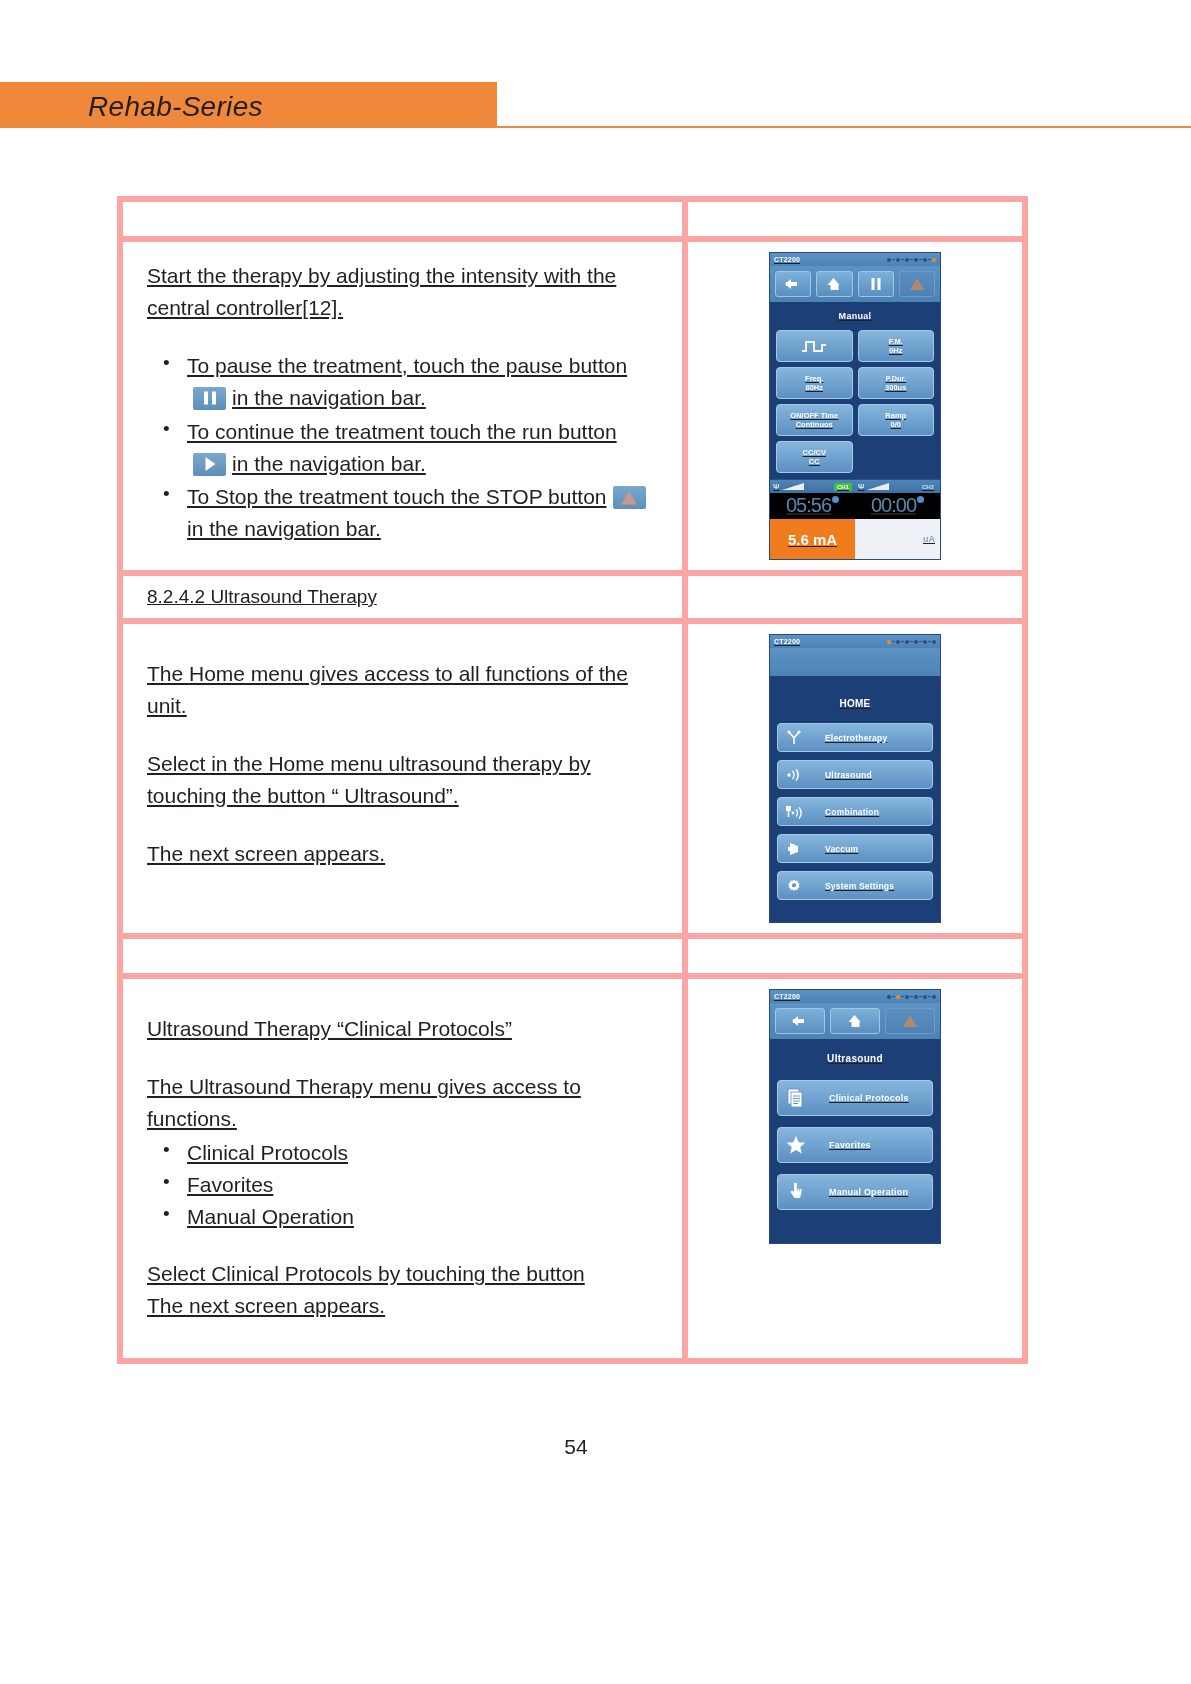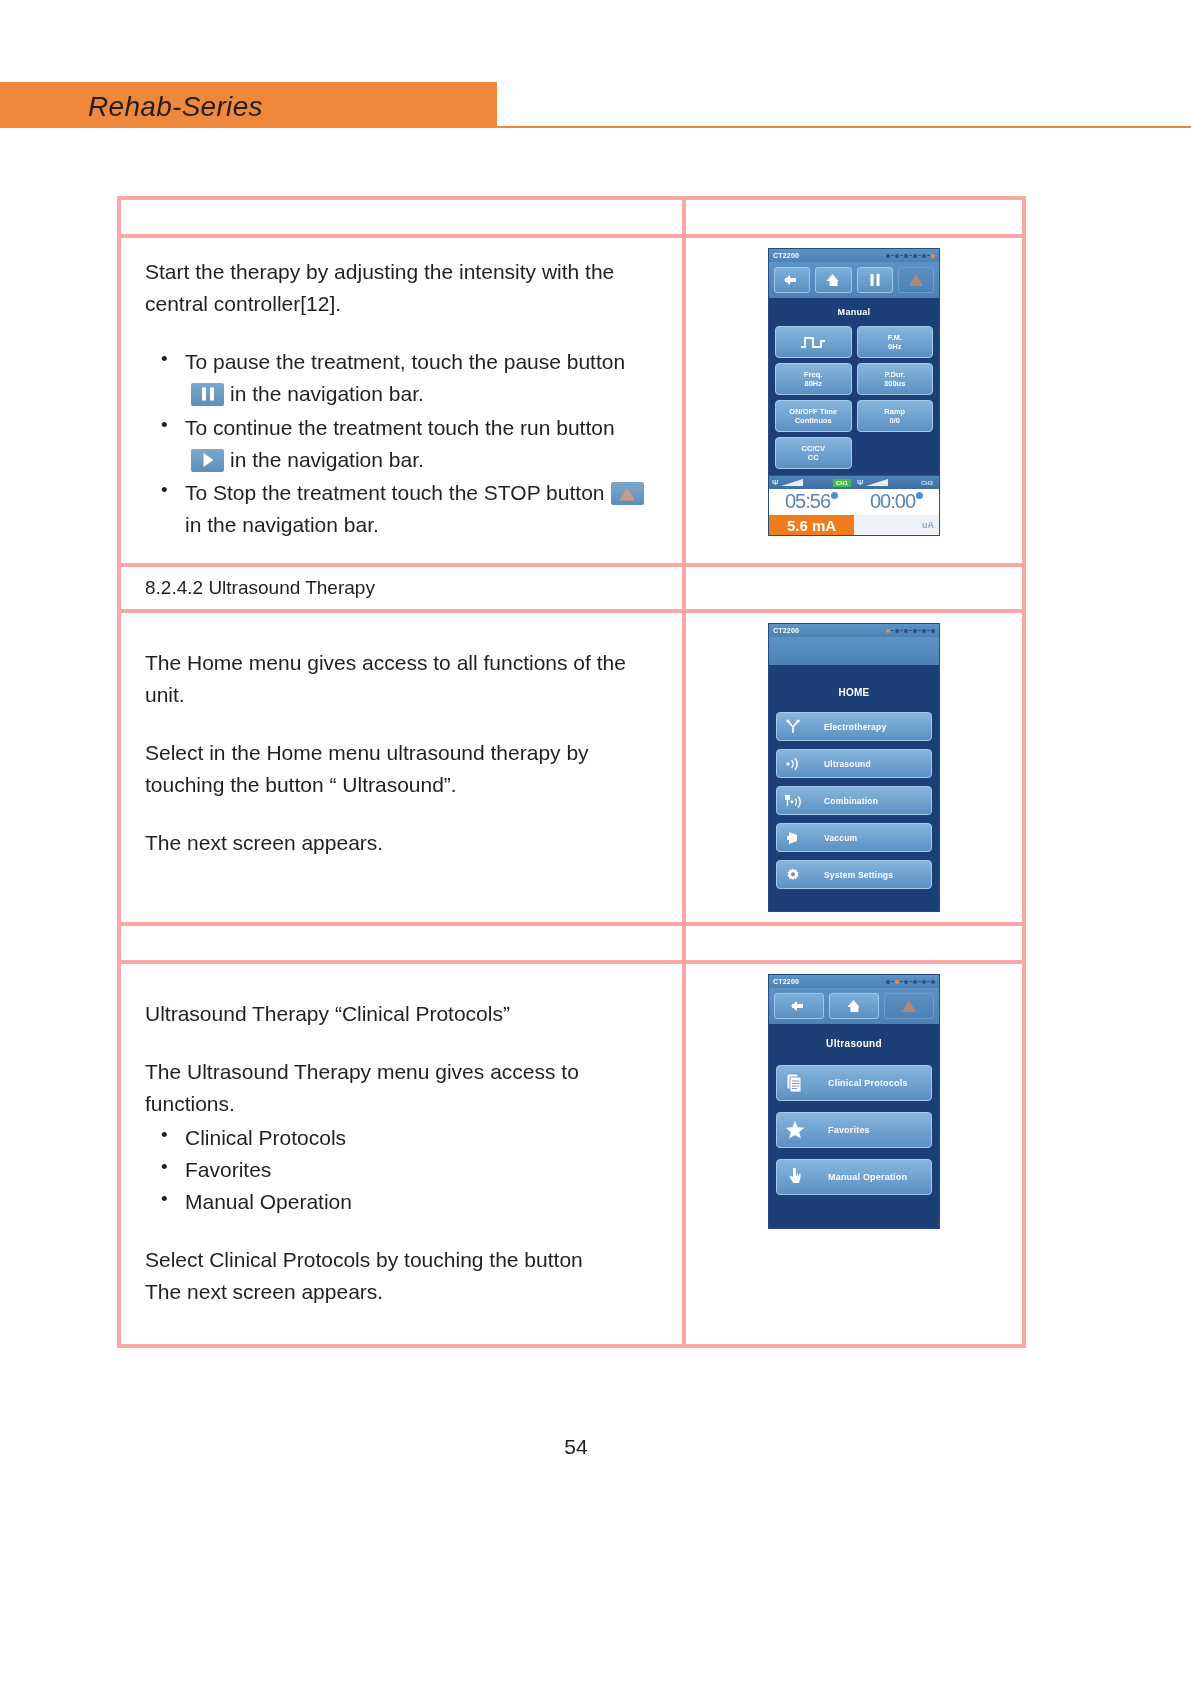--- a/index.html
+++ b/index.html
@@ -54,23 +54,24 @@
   
   .doc-table {
     position: absolute;
     left: 117px;
     top: 196px;
     width: 905px;
     border-collapse: collapse;
     table-layout: fixed;
   }
   .doc-table td {
-    border: 4px solid #fca5a5;
+    border: 6px solid #fca5a5;
     vertical-align: top;
     padding: 0;
+    text-decoration: underline;
   }
   .col-text { width: 565px; }
   .col-img  { width: 340px; }
 
   .cell-pad {
     padding: 18px 24px 20px 24px;
   }
   .cell-pad-img {
     padding: 10px 0 10px 0;
     display: flex;
@@ -327,40 +328,40 @@
     border-bottom: 7px solid #e6eef6;
     border-left: 22px solid transparent;
   }
   .ch-badge {
     font-size: 6px; color: #ffffff; background: #3fbf3f;
     padding: 1px 3px; border-radius: 1px; font-weight: bold;
     margin-left: auto;
   }
   .ch-badge.plain { background: transparent; color: #cfe3f4; }
   .ch-time {
-    background: #ffffff;
+    background: #000000;
     color: #5a86ae;
     font-size: 20px;
     text-align: center;
     padding: 1px 0 0 0;
     letter-spacing: -1px;
     position: relative;
     height: 26px;
     box-sizing: border-box;
   }
   .ch-time .clock {
     display: inline-block;
     width: 7px; height: 7px;
     border-radius: 50%;
     background: #4e8fd0;
     vertical-align: 9px;
     margin-left: 1px;
   }
   .ch-val {
-    height: 20px;
+    height: 40px;
     display: flex;
     align-items: center;
     justify-content: center;
     font-size: 15px;
     font-weight: bold;
     text-align: right;
   }
   .ch-val.active { background: #f07c1e; color: #ffffff; }
   .ch-val.idle { background: #eef2f6; color: #8fa6bb; justify-content: flex-end; padding-right: 5px; font-size: 9px; }
 

